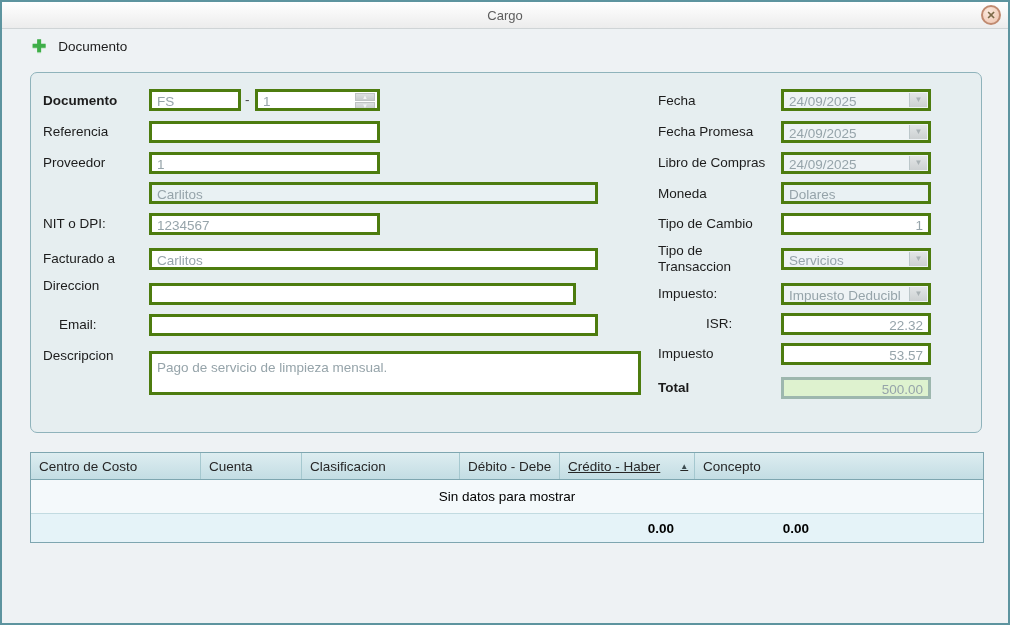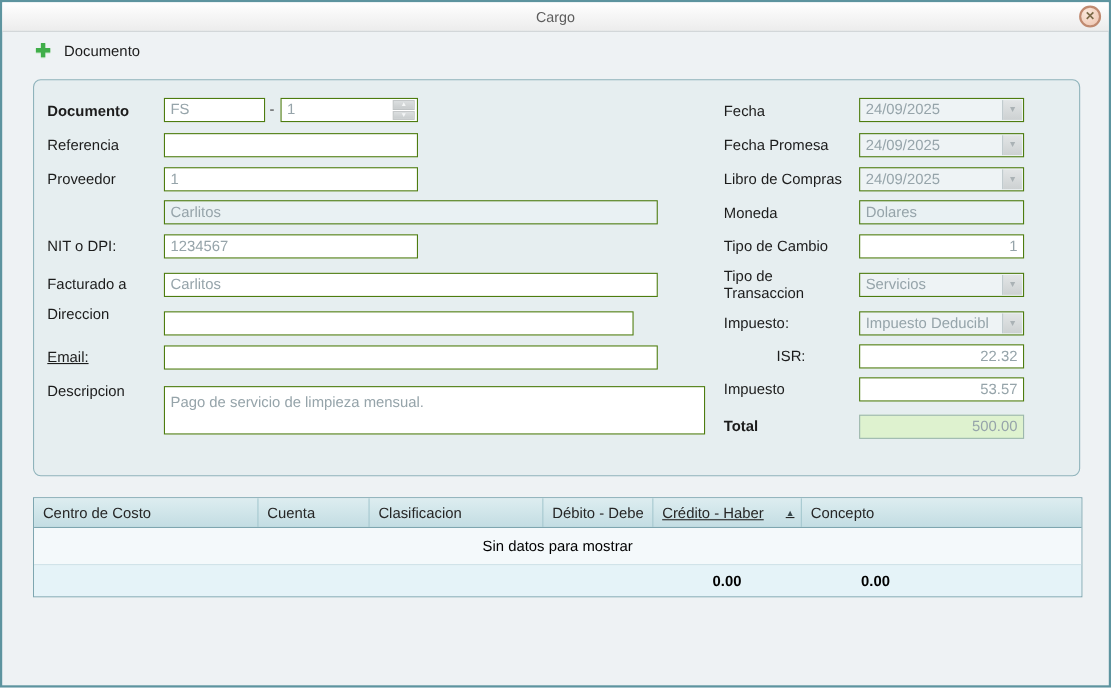--- a/index.html
+++ b/index.html
@@ -24,21 +24,21 @@
   .plus-icon { color:#3fae49; font-size:17px; font-weight:bold; text-shadow:0 1px 0 #c9e8cc; }
   .toolbar-label { font-size:13.5px; color:#1c1c1c; }
 
   .panel {
     position:absolute; left:28px; top:70px; width:952px; height:361px;
     background:#e6eef0; border:1px solid #8fb3bb; border-radius:7px;
   }
   .lbl { position:absolute; font-size:13.5px; color:#1c1c1c; line-height:16px; }
   .lbl.bold { font-weight:bold; }
   .fld {
-    position:absolute; height:22px; border:1px solid #4d7c0f; background:#ffffff;
+    position:absolute; height:22px; border:3px solid #4d7c0f; background:#ffffff;
     font-size:13.5px; color:#96a4aa; line-height:20px; padding:0 5px; overflow:hidden;
     white-space:nowrap;
   }
   .fld.disabled { background:#e9f1f3; }
   .fld.right { text-align:right; }
   .fld.total { background:#def2cf; border-color:#9db7ae; text-align:right; }
   .combo { padding-right:22px; background:#eef3f5; }
   .combo-btn {
     position:absolute; right:1px; top:1px; bottom:1px; width:18px;
     background:linear-gradient(#e2e5e6,#cdd1d2); border-left:1px solid #bcc7ca;
@@ -112,21 +112,21 @@
 
     <span class="lbl" style="left:12px; top:143px;">NIT o DPI:</span>
     <div class="fld" style="left:118px; top:140px; width:231px;">1234567</div>
 
     <span class="lbl" style="left:12px; top:178px;">Facturado a</span>
     <div class="fld" style="left:118px; top:175px; width:449px;">Carlitos</div>
 
     <span class="lbl" style="left:12px; top:205px;">Direccion</span>
     <div class="fld" style="left:118px; top:210px; width:427px;"></div>
 
-    <span class="lbl" style="left:12px; top:244px;text-decoration:underline;">Email:</span>
+    <span class="lbl" style="left:28px; top:244px;">Email:</span>
     <div class="fld" style="left:118px; top:241px; width:449px;"></div>
 
     <span class="lbl" style="left:12px; top:275px;">Descripcion</span>
     <div class="fld textarea-fld" style="left:118px; top:278px; width:492px;">Pago de servicio de limpieza mensual.</div>
 
     <span class="lbl" style="left:627px; top:20px;">Fecha</span>
     <div class="fld combo" style="left:750px; top:16px; width:150px;">
       <span>24/09/2025</span>
       <div class="combo-btn">▼</div>
     </div>
@@ -166,21 +166,21 @@
 
     <span class="lbl" style="left:627px; top:273px;">Impuesto</span>
     <div class="fld right" style="left:750px; top:270px; width:150px;">53.57</div>
 
     <span class="lbl bold" style="left:627px; top:307px;">Total</span>
     <div class="fld total" style="left:750px; top:304px; width:150px;">500.00</div>
   </div>
 
   <div class="grid">
     <div class="grid-header">
-      <div class="th" style="width:204px;align-items:center;">
+      <div class="th" style="width:170px;align-items:center;">
           <span>Centro de Costo</span>
         </div>
       <div class="th" style="width:101px;">
           <span>Cuenta</span>
         </div>
       <div class="th" style="width:158px;">
           <span>Clasificacion</span>
         </div>
       <div class="th" style="width:100px;">
           <span>Débito - Debe</span>

